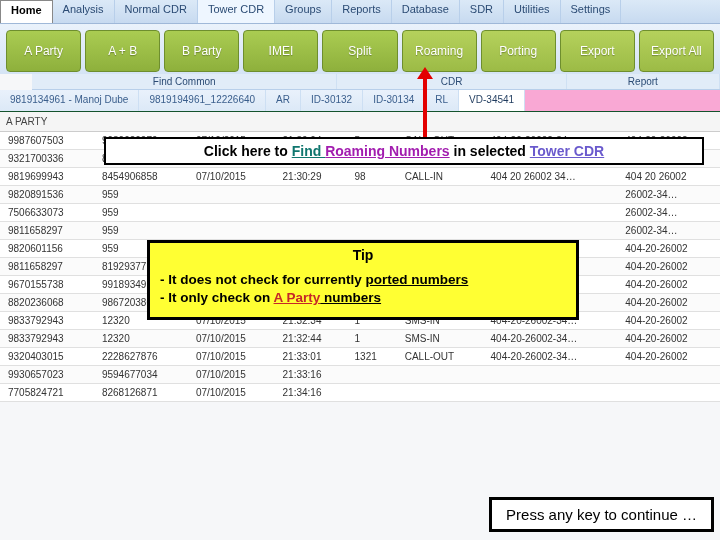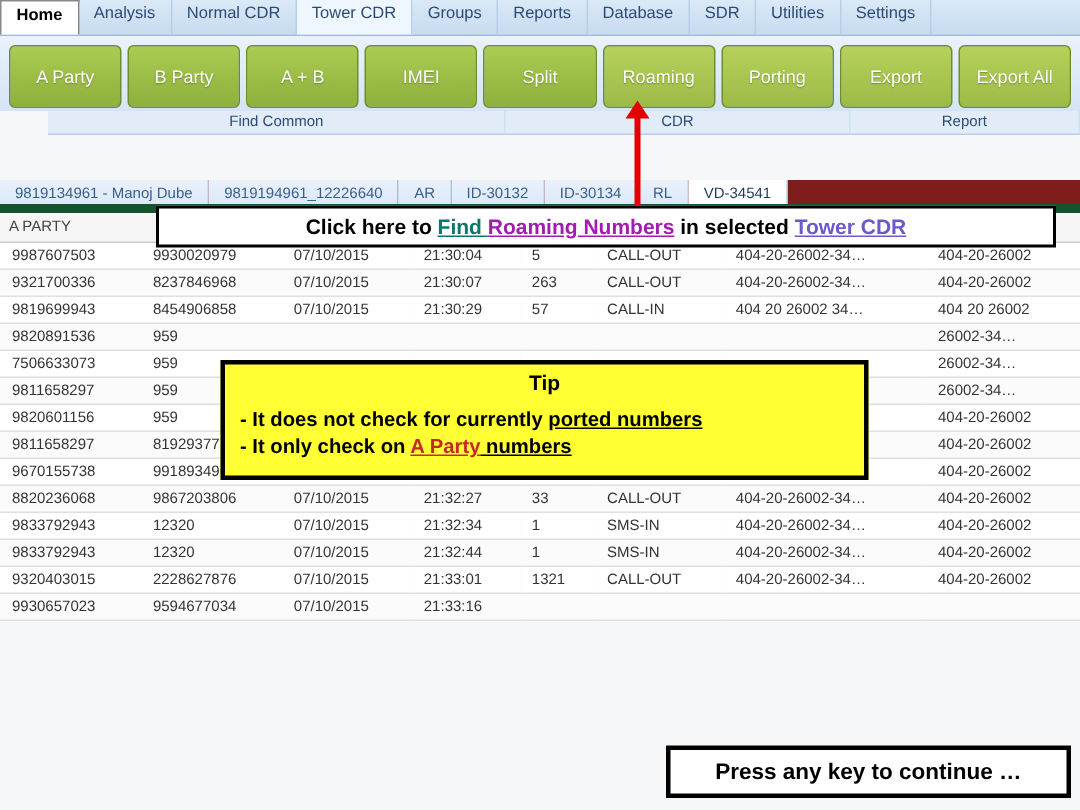--- a/index.html
+++ b/index.html
@@ -12,21 +12,21 @@
   .menubar .tab.active { background: #eef6ff; }
 
   
   .ribbon { display: flex; gap: 4px; padding: 6px 6px 2px; background: linear-gradient(#eaf2fb,#d5e4f5); }
   .rbtn { flex: 1; height: 42px; border-radius: 4px; background: linear-gradient(#aacc52,#8eb03c); border: 1px solid #6e8e2e; color: #fff; display: flex; align-items: center; justify-content: center; font-size: 12px; font-weight: 500; text-shadow: 0 1px 1px rgba(0,0,0,.3); }
   .rbtn.alt { background: linear-gradient(#b5d15c,#9cbb46); }
   .ribbon-labels { display: flex; background: #e1ecf8; border-bottom: 1px solid #b8cfea; font-size: 10px; color: #2b4b74; margin-left: 32px; }
   .ribbon-labels div { flex: 1; text-align: center; padding: 2px 0; border-right: 1px solid #cfe0f3; }
 
   
-  .doctabs { display: flex; height: 22px; background: #7f1d1d; border-bottom: 6px solid #14532d; font-size: 10px; color: #3a5e8c; margin-top: 30px; }
+  .doctabs { display: flex; height: 22px; background: #f9a8d4; border-bottom: 1px solid #14532d; font-size: 10px; color: #3a5e8c; }
   .doctabs .dtab { padding: 4px 10px 0; border-right: 1px solid #cddff3; background: linear-gradient(#e9f1fb,#dce9f7); white-space: nowrap; }
   .doctabs .dtab.active { background: #fff; color: #1f3b5e; }
 
   
   .toolbar { height: 20px; background: #f5f5f5; border-bottom: 1px solid #ccc; font-size: 10px; color: #444; display:flex; align-items:center; padding:0 6px;}
   .toolbar span { margin-right: 30px; }
 
   
   .tablewrap { position: relative; }
   table { border-collapse: collapse; width: 100%; font-size: 10px; color: #333; }
@@ -43,42 +43,42 @@
   .callout1 span.r { color: #a21caf; text-decoration: underline; }
   .callout1 span.g { color: #0f766e; text-decoration: underline; }
   .callout1 span.t { color: #6a5acd; text-decoration: underline; }
 
   .tipbox { position: absolute; left: 147px; top: 240px; width: 432px; background: #ffff33; border: 3px solid #000; z-index: 6; }
   .tipbox .tiptitle { text-align: center; font-weight: bold; font-size: 14px; padding: 4px 0 2px; }
   .tipbox .tipbody { padding: 6px 10px 10px; font-size: 13.5px; font-weight: bold; line-height: 1.35; }
   .tipbox .tipbody span.ap { text-decoration: underline; color: #c62828; }
   .tipbox .tipbody span.u { text-decoration: underline; }
 
-  .pressbox { position: absolute; right: 6px; bottom: 8px; background: #fff; border: 3px solid #000; padding: 6px 30px; font-size: 15px; font-weight: bold; z-index: 6; }
+  .pressbox { position: absolute; right: 6px; bottom: 8px; background: #fff; border: 3px solid #000; padding: 6px 14px; font-size: 15px; font-weight: normal; z-index: 6; }
 </style>
 </head>
 <body>
 
 <div class="menubar" id="menubar">
     <div class="tab home">Home</div>
     <div class="tab">Analysis</div>
     <div class="tab">Normal CDR</div>
     <div class="tab active">Tower CDR</div>
     <div class="tab">Groups</div>
     <div class="tab">Reports</div>
     <div class="tab">Database</div>
     <div class="tab">SDR</div>
     <div class="tab">Utilities</div>
     <div class="tab">Settings</div>
   </div>
 
 <div class="ribbon" id="ribbon">
     <div class="rbtn">A Party</div>
+    <div class="rbtn">A + B</div>
     <div class="rbtn">B Party</div>
-    <div class="rbtn">A + B</div>
     <div class="rbtn">IMEI</div>
     <div class="rbtn">Split</div>
     <div class="rbtn alt">Roaming</div>
     <div class="rbtn alt">Porting</div>
     <div class="rbtn alt">Export</div>
     <div class="rbtn alt">Export All</div>
   </div>
 <div class="ribbon-labels">
   <div style="flex:4">Find Common</div>
   <div style="flex:3">CDR</div>
@@ -120,21 +120,21 @@
           <td>263</td>
           <td>CALL-OUT</td>
           <td>404-20-26002-34…</td>
           <td>404-20-26002</td>
         </tr>
         <tr>
           <td>9819699943</td>
           <td>8454906858</td>
           <td>07/10/2015</td>
           <td>21:30:29</td>
-          <td>57</td>
+          <td>98</td>
           <td>CALL-IN</td>
           <td>404 20 26002 34…</td>
           <td>404 20 26002</td>
         </tr>
         <tr>
           <td>9820891536</td>
           <td>959</td>
           <td></td>
           <td></td>
           <td></td>
@@ -230,20 +230,30 @@
           <td>1321</td>
           <td>CALL-OUT</td>
           <td>404-20-26002-34…</td>
           <td>404-20-26002</td>
         </tr>
         <tr>
           <td>9930657023</td>
           <td>9594677034</td>
           <td>07/10/2015</td>
           <td>21:33:16</td>
+          <td></td>
+          <td></td>
+          <td></td>
+          <td></td>
+        </tr>
+        <tr>
+          <td>7705824721</td>
+          <td>8268126871</td>
+          <td>07/10/2015</td>
+          <td>21:34:16</td>
           <td></td>
           <td></td>
           <td></td>
           <td></td>
         </tr>
       </tbody>
     </table>
 </div>
 
 <div class="arrow"></div>

